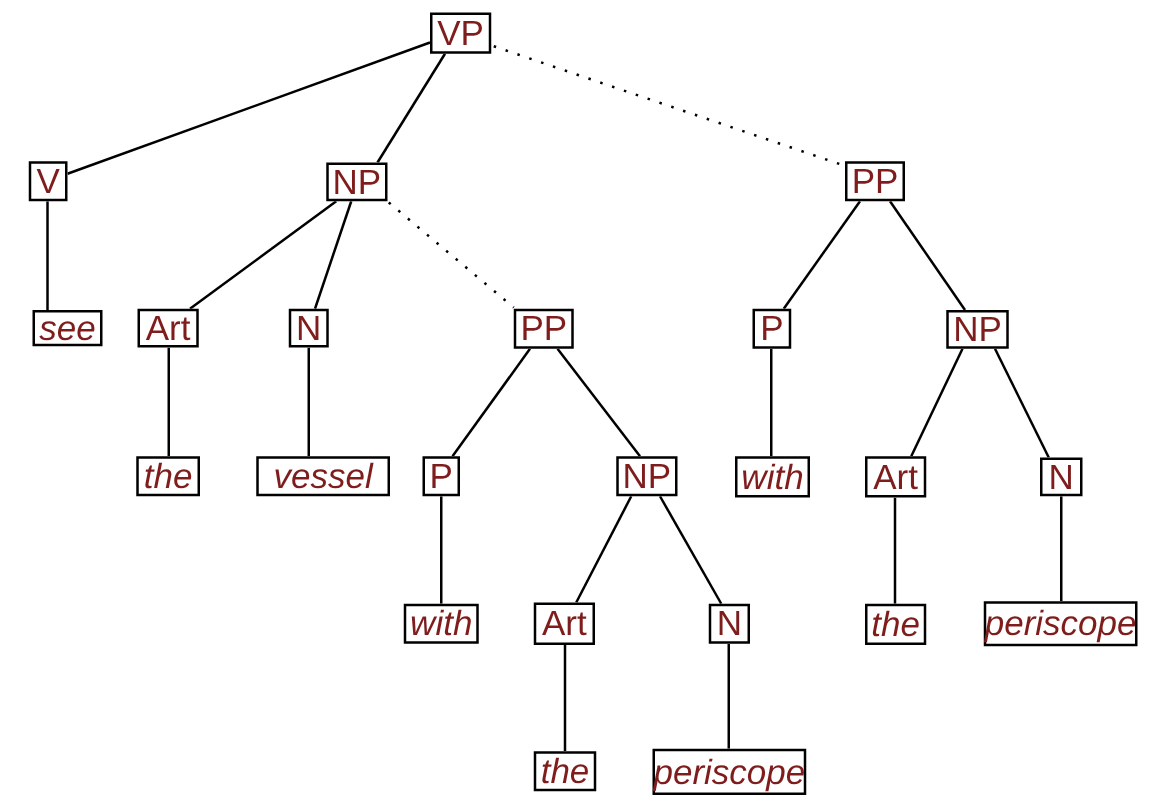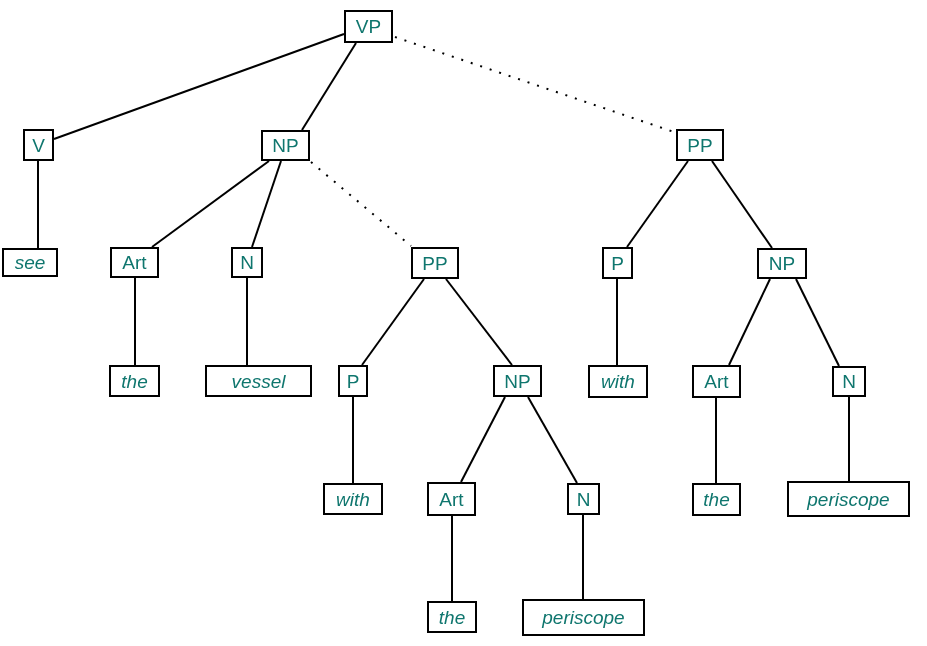--- a/index.html
+++ b/index.html
@@ -20,25 +20,25 @@
     left: 0;
     top: 0;
     width: 927px;
     height: 646px;
   }
   .node {
     position: absolute;
     box-sizing: border-box;
     border: 2px solid #000000;
     background: #ffffff;
-    color: #0f766e;
+    color: #7f1d1d;
     display: flex;
     align-items: center;
     justify-content: center;
-    font-size: 19px;
+    font-size: 28px;
     line-height: 1;
     white-space: nowrap;
   }
   .leaf {
     font-style: italic;
   }
 </style>
 </head>
 <body>
 
@@ -81,21 +81,21 @@
   <div class="node" style="left:411px; top:247px; width:48px; height:32px;">PP</div>
   <div class="node" style="left:602px; top:247px; width:31px; height:32px;">P</div>
   <div class="node" style="left:757px; top:248px; width:50px; height:31px;">NP</div>
   <div class="node" style="left:338px; top:365px; width:30px; height:32px;">P</div>
   <div class="node" style="left:493px; top:365px; width:49px; height:32px;">NP</div>
   <div class="node" style="left:692px; top:365px; width:49px; height:33px;">Art</div>
   <div class="node" style="left:832px; top:366px; width:34px; height:31px;">N</div>
   <div class="node" style="left:427px; top:482px; width:49px; height:34px;">Art</div>
   <div class="node" style="left:567px; top:483px; width:33px; height:32px;">N</div>
 
-  <div class="node leaf" style="left:2px; top:248px; width:56px; height:29px;">see</div>
+  <div class="node leaf" style="left:26px; top:248px; width:56px; height:29px;">see</div>
   <div class="node leaf" style="left:109px; top:365px; width:51px; height:32px;">the</div>
   <div class="node leaf" style="left:205px; top:365px; width:107px; height:32px;">vessel</div>
   <div class="node leaf" style="left:588px; top:365px; width:60px; height:33px;">with</div>
   <div class="node leaf" style="left:323px; top:483px; width:60px; height:32px;">with</div>
   <div class="node leaf" style="left:692px; top:483px; width:49px; height:33px;">the</div>
   <div class="node leaf" style="left:787px; top:481px; width:123px; height:36px;">periscope</div>
   <div class="node leaf" style="left:427px; top:601px; width:50px; height:32px;">the</div>
   <div class="node leaf" style="left:522px; top:599px; width:123px; height:37px;">periscope</div>
 
 </div>

